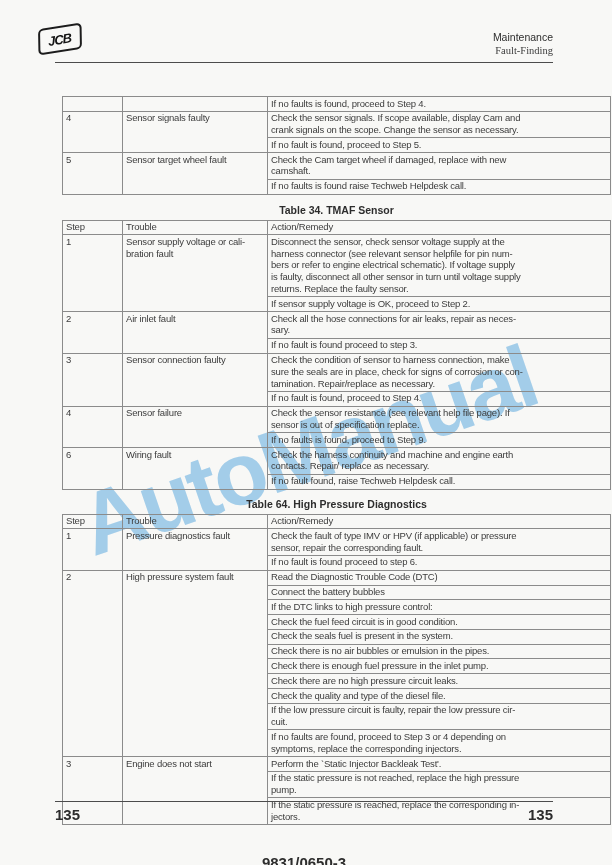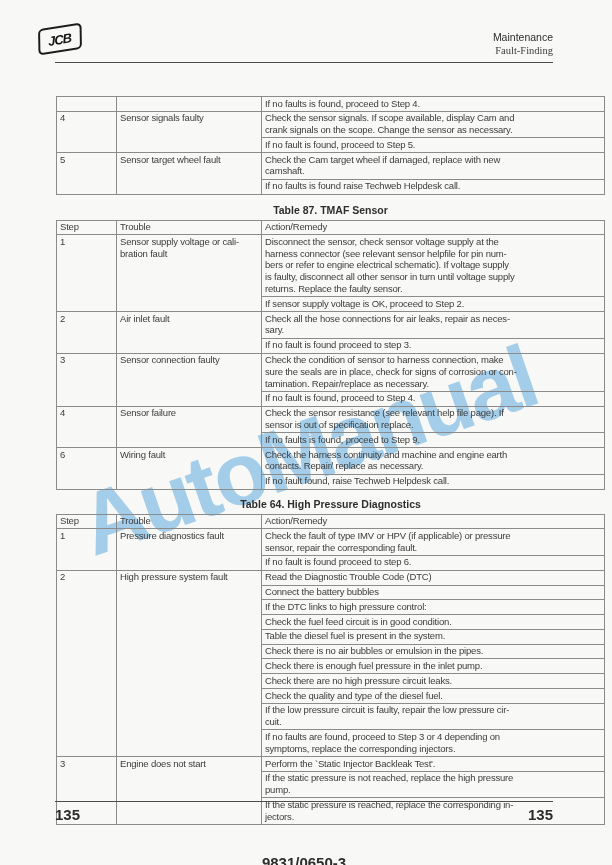--- a/index.html
+++ b/index.html
@@ -30,21 +30,21 @@
     color:#141414;transform:skewX(4deg);
   }
   .header-right{
     position:absolute;top:31px;right:59px;text-align:right;
     font-size:10.5px;line-height:13px;
   }
   .header-right .t1{font-weight:normal;color:#2d2d2d;}
   .header-right .t2{color:#3c3c3c;font-family:Liberation Serif, serif;}
   .header-rule{position:absolute;left:55px;top:62px;width:498px;border-top:1.5px solid #4c4c4c;}
   
-  .main{position:absolute;left:56px;top:96px;width:549px;}
+  .main{position:absolute;left:62px;top:96px;width:549px;}
   table{
     width:100%;border-collapse:collapse;table-layout:fixed;
     font-size:9.5px;line-height:11.8px;letter-spacing:-0.02em;color:#3c3c3c;
   }
   col.c-step{width:60px;}
   col.c-trouble{width:145px;}
   td,th{
     border:1px solid #8b8b8b;
     padding:0.5px 2px 1.5px 3px;
     vertical-align:top;text-align:left;
@@ -110,21 +110,21 @@
         <td rowspan="2">Sensor target wheel fault</td>
         <td>Check the Cam target wheel if damaged, replace with new
 camshaft.</td>
       </tr>
       <tr>
         <td>If no faults is found raise Techweb Helpdesk call.</td>
       </tr>
     </tbody>
       </table>
 
-    <div class="table-title">Table 87. TMAF Sensor</div>
+    <div class="table-title">Table 34. TMAF Sensor</div>
     <table>
       <colgroup>
           <col class="c-step">
           <col class="c-trouble">
           <col>
         </colgroup>
       <tbody>
           <tr>
         <th>Step</th>
         <th>Trouble</th>
@@ -213,33 +213,33 @@
       <tr>
             <td>Connect the battery bubbles</td>
           </tr>
       <tr>
             <td>If the DTC links to high pressure control:</td>
           </tr>
       <tr>
             <td>Check the fuel feed circuit is in good condition.</td>
           </tr>
       <tr>
-            <td>Table the diesel fuel is present in the system.</td>
+            <td>Check the seals fuel is present in the system.</td>
           </tr>
       <tr>
             <td>Check there is no air bubbles or emulsion in the pipes.</td>
           </tr>
       <tr>
             <td>Check there is enough fuel pressure in the inlet pump.</td>
           </tr>
       <tr>
             <td>Check there are no high pressure circuit leaks.</td>
           </tr>
       <tr>
-            <td>Check the quality and type of the diesel fuel.</td>
+            <td>Check the quality and type of the diesel file.</td>
           </tr>
       <tr>
             <td>If the low pressure circuit is faulty, repair the low pressure cir-
 cuit.</td>
           </tr>
       <tr>
             <td>If no faults are found, proceed to Step 3 or 4 depending on
 symptoms, replace the corresponding injectors.</td>
           </tr>
       <tr>

